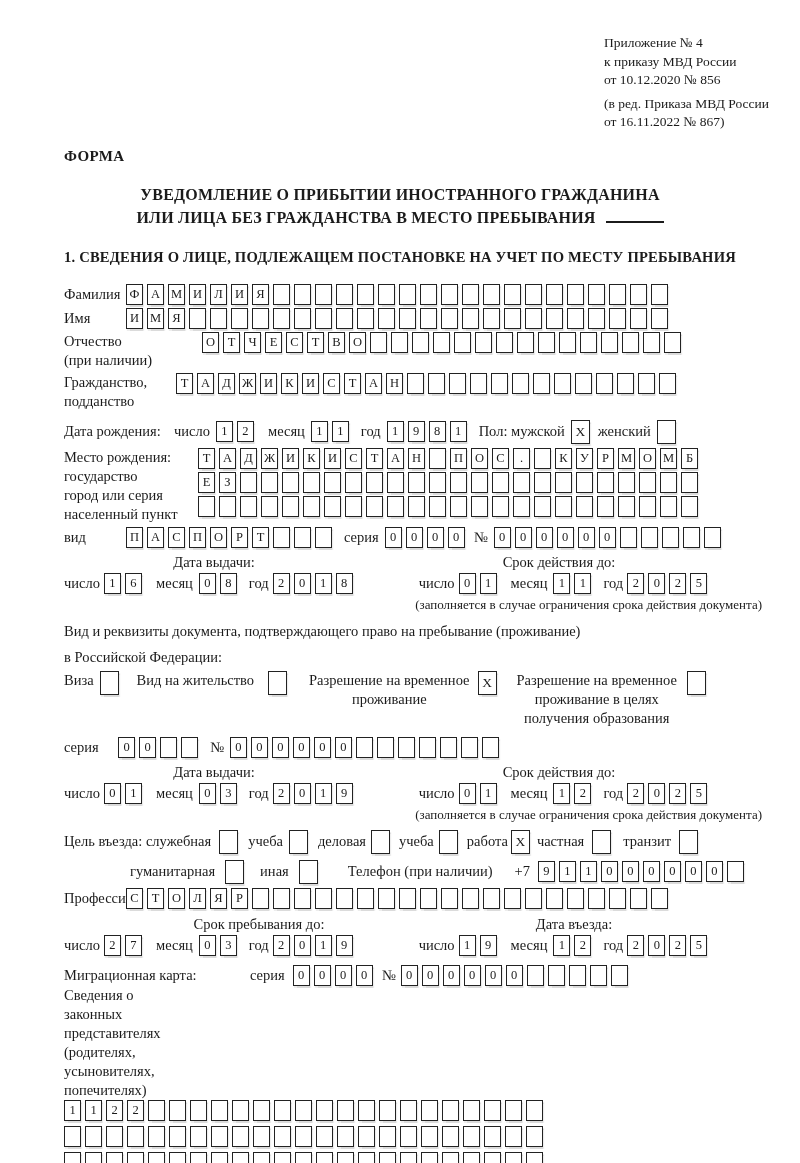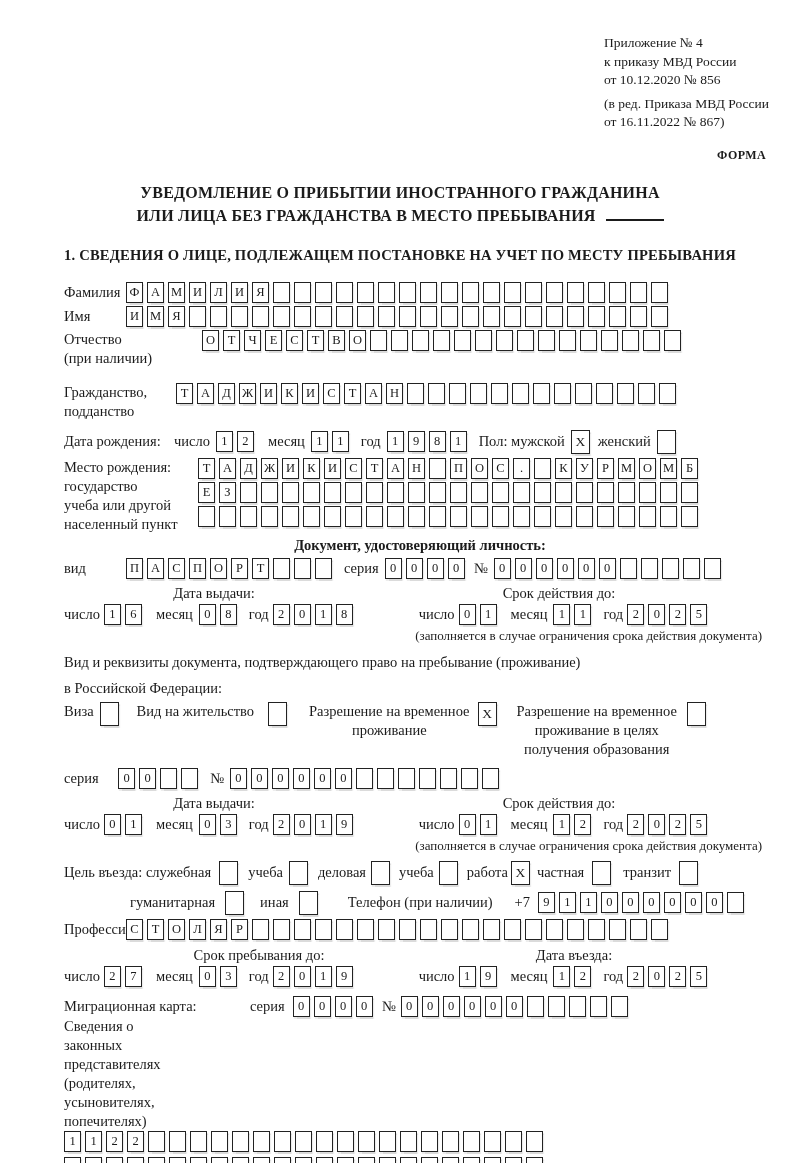--- a/index.html
+++ b/index.html
@@ -9,21 +9,21 @@
     width: 800px; height: 1163px;
     background: var(--paper, #fff);
     color: var(--ink, #1b1b1b);
     font-family: "Liberation Serif", "DejaVu Serif", serif;
     padding: 34px 24px 0 64px;
     overflow: hidden;
   }
   
   .annex { margin-left: auto; width: 172px; font-size: 13.5px; line-height: 18.5px; }
   .annex-gap { height: 5px; }
-  .forma { text-align: right; padding-right: 10px; font-weight: bold; font-size: 12px; margin-top: 16px; letter-spacing: .4px; }
+  .forma { padding-right: 10px; font-weight: bold; font-size: 15px; margin-top: 16px; letter-spacing: .4px; }
   .title { text-align: center; font-weight: bold; font-size: 16px; line-height: 23px; margin-top: 18px; transform: translateX(-20px); letter-spacing: .2px; }
   .blank-line { display: inline-block; width: 58px; border-bottom: 2px solid var(--ink,#1b1b1b); margin-left: 10px; }
   .section1 { margin-top: 20px; font-weight: bold; font-size: 14.6px; letter-spacing: .2px; }
   
   #form-body { margin-top: 18px; }
   .frow { display: flex; align-items: center; font-size: 14.5px; line-height: 19px; }
   .frow.top { align-items: flex-start; }
   .trow { font-size: 14.5px; line-height: 19px; }
   .trow.center-bold { text-align: center; font-weight: bold; }
   .trow.note-right { text-align: right; font-size: 13px; padding-right: 14px; }
@@ -154,21 +154,21 @@
               <span class="cell"></span>
               <span class="cell"></span>
               <span class="cell"></span>
               <span class="cell"></span>
               <span class="cell"></span>
               <span class="cell"></span>
             </span>
           </div>
         </div>
       </div>
-      <div class="frow group top" style="margin-top: 15px;">
+      <div class="frow group top" style="margin-top: 3px;">
         <div class="glabel" style="width: 112px;">
           <div>Гражданство,</div>
           <div>подданство</div>
         </div>
         <div class="gcells">
           <div class="cellrow" style="margin-bottom: 2px;">
             <span class="cells">
               <span class="cell">Т</span>
               <span class="cell">А</span>
               <span class="cell">Д</span>
@@ -222,21 +222,21 @@
         </span>
         <span class="lbl" style="margin-left: 4px;">женский</span>
         <span class="cells" style="margin-left: 6px;">
           <span class="cell cb"></span>
         </span>
       </div>
       <div class="frow group top" style="margin-top: 4px;">
         <div class="glabel" style="width: 134px;">
           <div>Место рождения:</div>
           <div>государство</div>
-          <div>учеба или другой</div>
+          <div>город или серия</div>
           <div>населенный пункт</div>
         </div>
         <div class="gcells">
           <div class="cellrow" style="margin-bottom: 3px;">
             <span class="cells">
               <span class="cell">Т</span>
               <span class="cell">А</span>
               <span class="cell">Д</span>
               <span class="cell">Ж</span>
               <span class="cell">И</span>
@@ -312,21 +312,20 @@
               <span class="cell"></span>
               <span class="cell"></span>
               <span class="cell"></span>
               <span class="cell"></span>
               <span class="cell"></span>
               <span class="cell"></span>
             </span>
           </div>
         </div>
       </div>
-      <div class="trow center-bold" style="margin-top: 2px;">Документ, удостоверяющий личность:</div>
       <div class="frow" style="margin-top: 3px;">
         <span class="lbl" style="width: 62px; display: inline-block; margin-left: 0px;">вид</span>
         <span class="cells" style="margin-left: 0px;">
           <span class="cell">П</span>
           <span class="cell">А</span>
           <span class="cell">С</span>
           <span class="cell">П</span>
           <span class="cell">О</span>
           <span class="cell">Р</span>
           <span class="cell">Т</span>

